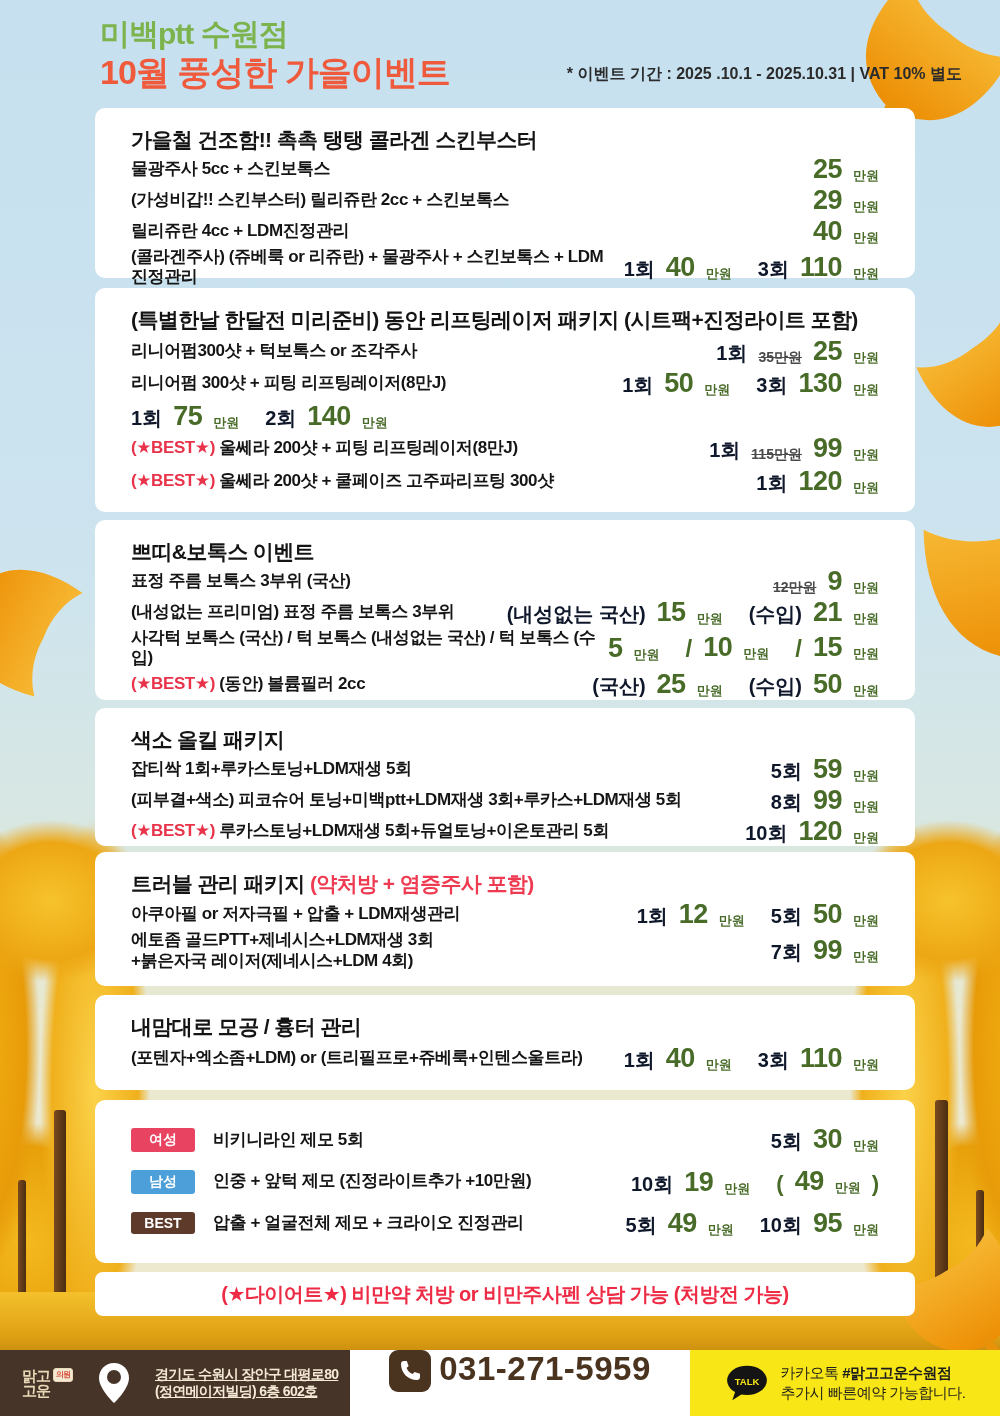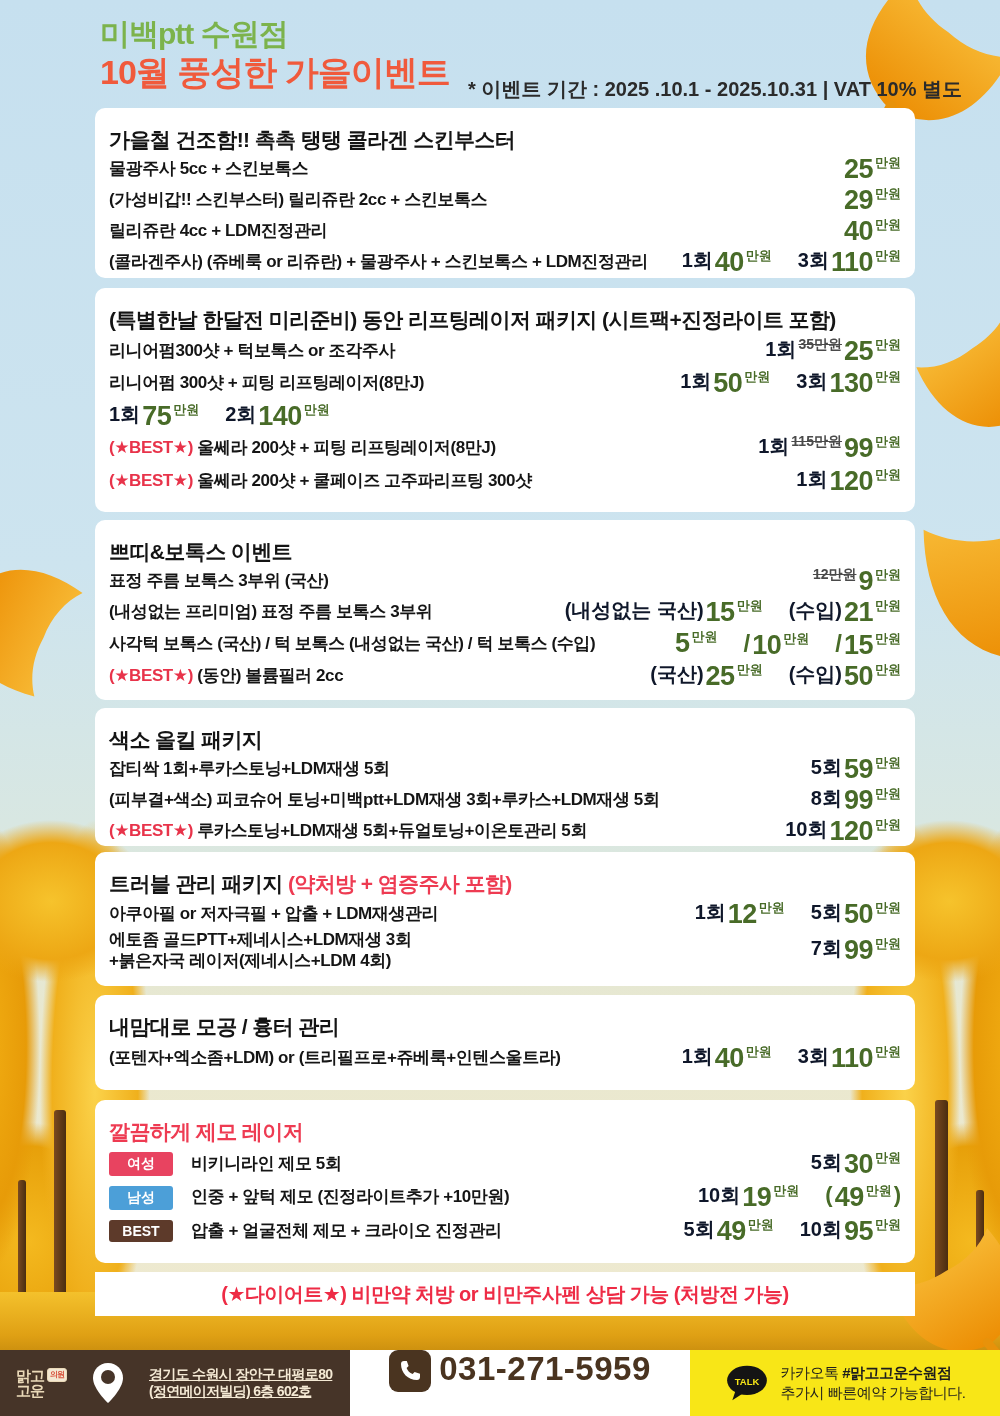--- a/index.html
+++ b/index.html
@@ -24,54 +24,54 @@
   .trunk{position:absolute;z-index:1;border-radius:3px;background:linear-gradient(90deg,#7a4a20,#4a2d10);}
   .trunk-l1{left:54px;top:1110px;width:12px;height:240px;}
   .trunk-l2{left:18px;top:1180px;width:8px;height:170px;}
   .trunk-r1{right:52px;top:1100px;width:13px;height:250px;}
   .trunk-r2{right:16px;top:1190px;width:8px;height:160px;}
   
   .clinic-name{position:absolute;z-index:2;left:100px;top:14px;font-size:30px;font-weight:800;
     color:#7cb34c;letter-spacing:-1px;}
   .event-title{position:absolute;z-index:2;left:100px;top:50px;font-size:34px;font-weight:800;
     color:#f05a3c;letter-spacing:-1px;}
-  .event-period{position:absolute;z-index:2;right:38px;top:76px;font-size:20px;font-weight:600;color:#2b2b2b;}
+  .event-period{position:absolute;z-index:2;right:38px;top:64px;font-size:16px;font-weight:600;color:#2b2b2b;}
   
   .card{position:absolute;z-index:2;left:95px;width:820px;background:#ffffff;border-radius:10px;
-    box-sizing:border-box;padding:14px 14px;display:flex;flex-direction:column;}
+    box-sizing:border-box;padding:14px 36px;display:flex;flex-direction:column;}
   .c1{top:108px;height:170px;} .c2{top:288px;height:224px;} .c3{top:520px;height:180px;}
   .c4{top:708px;height:138px;} .c5{top:852px;height:134px;} .c6{top:995px;height:95px;}
   .c7{top:1100px;height:163px;}
   .card-title{font-size:21px;font-weight:800;color:#141414;letter-spacing:-0.6px;margin-top:4px;}
   .card-title.red .section-title-text{color:#ee3b52;}
   .red-part{color:#ee3b52;}
   .rows{flex:1;display:flex;flex-direction:column;justify-content:space-evenly;}
   .row{display:flex;align-items:center;gap:10px;}
   .row-name{flex:1;font-size:17px;font-weight:600;color:#151515;letter-spacing:-0.4px;white-space:pre-line;line-height:1.2;}
   .best{color:#e8334a;font-weight:800;}
   .badge{display:inline-block;min-width:56px;text-align:center;padding:3px 4px;border-radius:3px;
     color:#fff;font-size:14px;font-weight:800;margin-right:8px;}
   .row-prices{display:flex;justify-content:flex-end;align-items:baseline;gap:26px;}
-  .pgroup{display:inline-flex;align-items:flex-start;gap:2px;white-space:nowrap;}
+  .pgroup{display:inline-flex;align-items:flex-end;gap:11px;white-space:nowrap;}
   .plabel{font-size:20px;font-weight:800;color:#0f172a;}
   .pold{font-size:14px;font-weight:700;color:#4a4a4a;text-decoration:line-through;}
   .pval{font-size:27px;font-weight:800;color:#486b28;letter-spacing:-0.5px;}
   .punit{font-size:13px;font-weight:800;color:#486b28;}
   .psep{font-size:24px;font-weight:800;color:#486b28;}
   .pparen{font-size:22px;font-weight:800;color:#486b28;}
   
   .diet-card{position:absolute;z-index:2;left:95px;top:1272px;width:820px;height:44px;background:#fff;
-    border-radius:0;display:flex;align-items:center;justify-content:center;box-sizing:border-box;}
+    border-radius:8px;display:flex;align-items:center;justify-content:center;box-sizing:border-box;}
   .diet-text{font-size:20px;font-weight:800;color:#ee2b45;letter-spacing:-0.5px;}
   .night-banner{position:absolute;z-index:2;left:95px;top:1318px;width:820px;height:32px;background:#4b682a;
     display:flex;align-items:center;justify-content:center;}
   .night-text{color:#ffffff;font-size:17px;font-weight:700;letter-spacing:-0.5px;}
   
   .footer{position:absolute;z-index:3;left:0;top:1350px;width:1000px;height:66px;display:flex;}
-  .f-brown{width:350px;background:#463428;display:flex;align-items:center;gap:24px;padding-left:16px;box-sizing:border-box;}
+  .f-brown{width:350px;background:#463428;display:flex;align-items:center;gap:24px;padding-left:22px;box-sizing:border-box;}
   .logo{color:#ead9b8;font-size:15px;font-weight:800;line-height:15px;letter-spacing:-1px;}
   .logo-badge{display:inline-block;border:1px solid #ead9b8;border-radius:3px;color:#d8543e;background:#f3e8d2;
     font-size:8px;font-weight:800;line-height:8px;padding:2px;text-align:center;vertical-align:top;margin-left:3px;}
   .addr{color:#f5ead5;font-size:14px;font-weight:700;line-height:1.25;letter-spacing:-0.7px;text-decoration:underline;}
   .f-white{width:340px;background:#ffffff;display:flex;align-items:flex-start;justify-content:center;gap:8px;}
   .phone-btn{width:42px;height:42px;background:#4a3420;border-radius:9px;display:flex;align-items:center;justify-content:center;}
   .phone-number{font-size:33px;font-weight:800;color:#4a3420;letter-spacing:0.5px;}
   .f-yellow{flex:1;background:#f8e617;display:flex;align-items:center;justify-content:center;gap:10px;}
   .kakao-text{font-size:15px;color:#1d1d1d;line-height:1.35;letter-spacing:-0.5px;}
   .kakao-bold{font-weight:800;}
@@ -380,21 +380,20 @@
               <span class="pgroup">
                 <span class="plabel">3회</span>
                 <span class="pval">110</span>
                 <span class="punit">만원</span>
               </span>
             </div>
           </div>
         </div>
       </div>
       <div class="card c7">
-        <div class="card-title red"><span class="section-title-text">깔끔하게 제모 레이저</span></div>
         <div class="rows">
           <div class="row">
             <span class="badge" style="background: rgb(232, 67, 96);">여성</span>
             <div class="row-name"><span>비키니라인 제모 5회</span></div>
             <div class="row-prices">
               <span class="pgroup">
                 <span class="plabel">5회</span>
                 <span class="pval">30</span>
                 <span class="punit">만원</span>
               </span>

